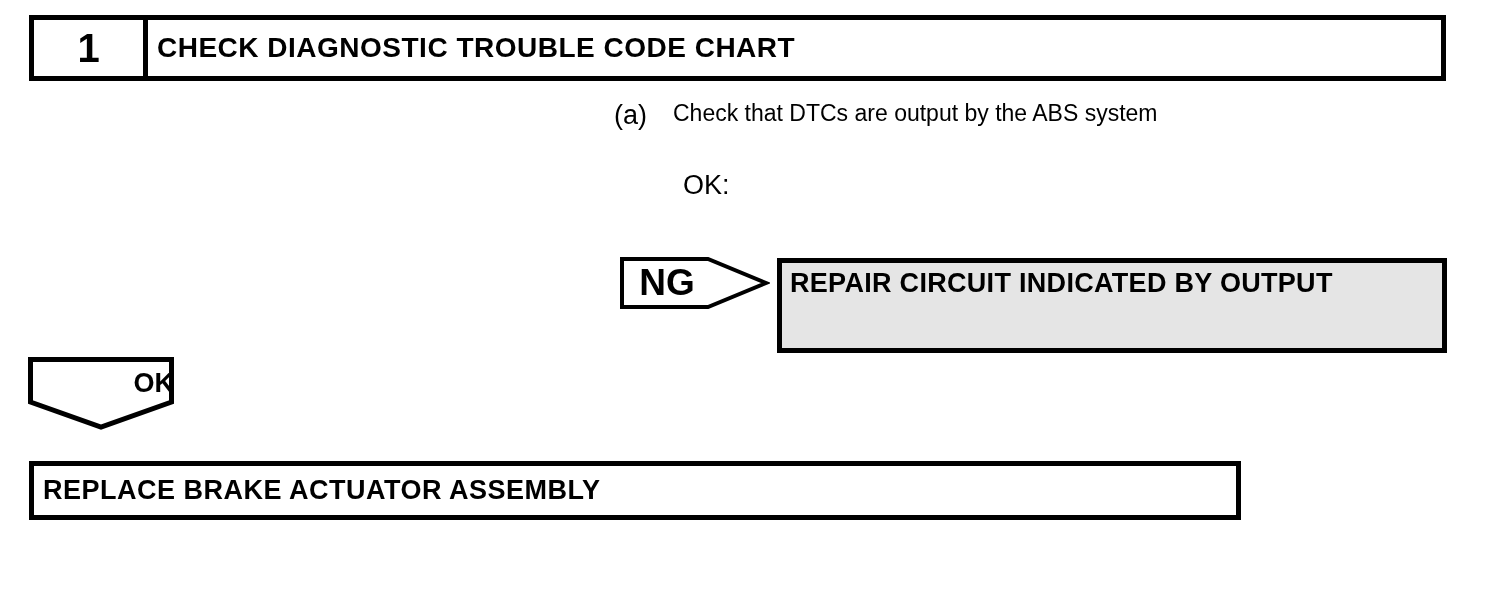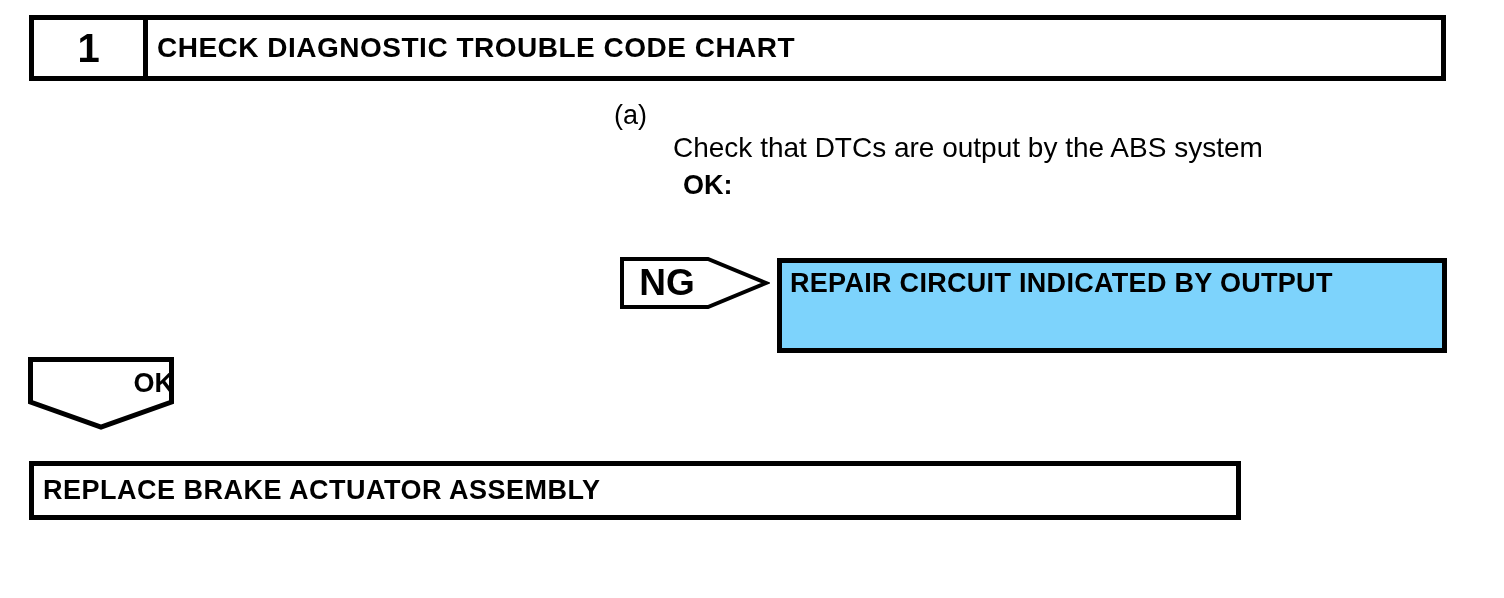--- a/index.html
+++ b/index.html
@@ -38,24 +38,24 @@
     flex: 1;
     display: flex; align-items: center;
     padding-left: 9px;
     font-size: 28px; font-weight: bold;
     letter-spacing: 0.5px;
     white-space: nowrap;
   }
 
   
   .instr-marker { left: 614px; top: 100px; font-size: 27px; }
-  .instr-text   { left: 673px; top: 100px; font-size: 28px; white-space: nowrap; margin-top: 32px; }
+  .instr-text   { left: 673px; top: 100px; font-size: 23px; white-space: nowrap; }
 
   
-  .cond-label  { left: 683px; top: 170px; font-size: 27px; font-weight: bold; }
+  .cond-label  { left: 683px; top: 170px; font-size: 27px; font-weight: normal; }
   .cond-detail { left: 708px; top: 202px; font-size: 27px; font-weight: bold; white-space: nowrap; }
 
   
   .ng-arrow { left: 620px; top: 256px; width: 150px; height: 54px; }
   .ng-arrow svg { position: absolute; left: 0; top: 0; display: block; }
   .ng-label {
     position: absolute; left: 0; top: 0;
     width: 94px; height: 100%;
     display: flex; align-items: center; justify-content: center;
     font-size: 37px; font-weight: bold;
@@ -64,21 +64,21 @@
   
   .repair-box {
     left: 777px; top: 258px;
     width: 670px; height: 95px;
     border: 5px solid #000;
     box-sizing: border-box;
     padding: 4px 22px 0 8px;
     font-size: 27px; font-weight: bold;
     line-height: 33px;
     letter-spacing: 0.3px;
-    background: #7dd3fc;
+    background: #e5e5e5;
   }
 
   
   .ok-arrow { left: 28px; top: 357px; width: 146px; height: 73px; }
   .ok-arrow svg { position: absolute; left: 0; top: 0; display: block; }
   .ok-label {
     position: absolute; left: 0; top: 11px;
     width: 100%; text-align: right;
     font-size: 27px; font-weight: bold;
   }

